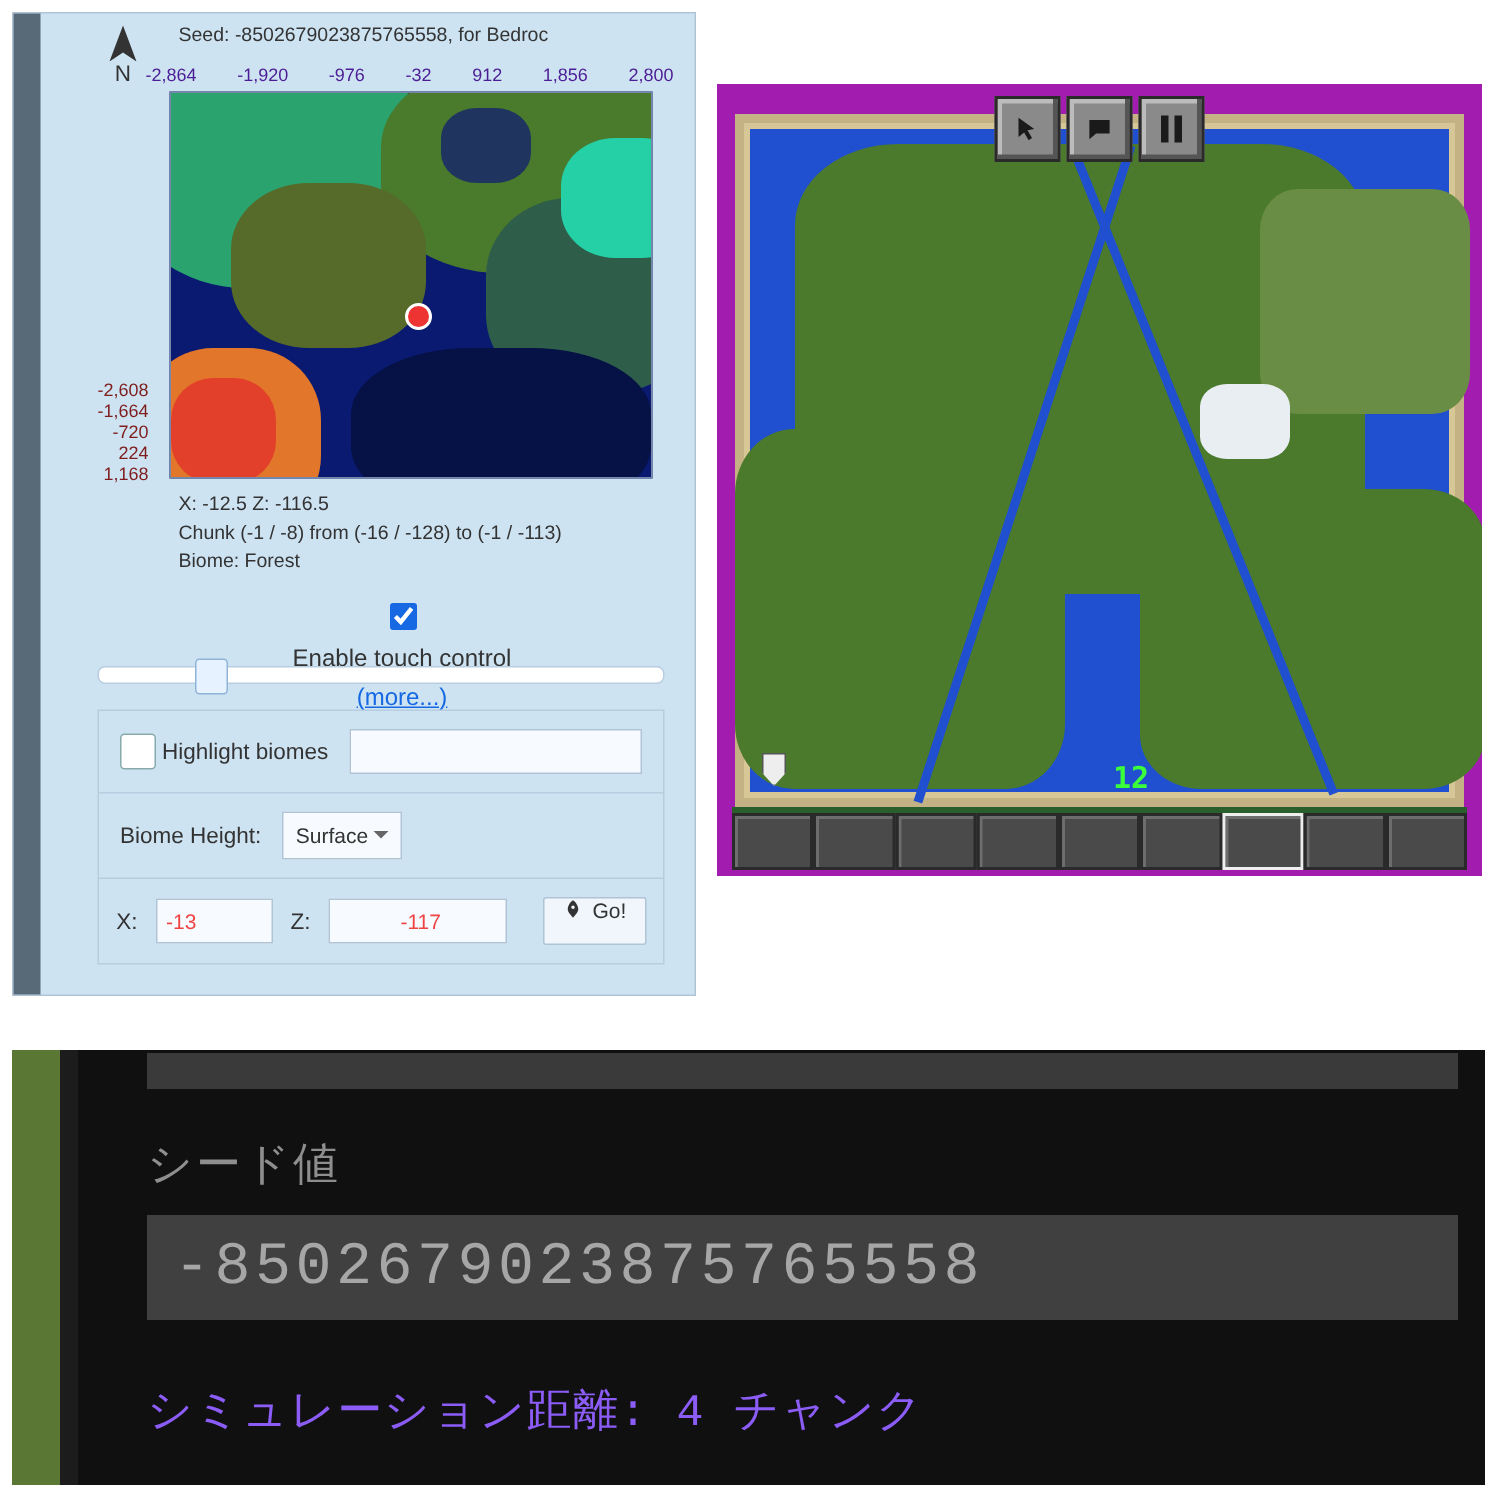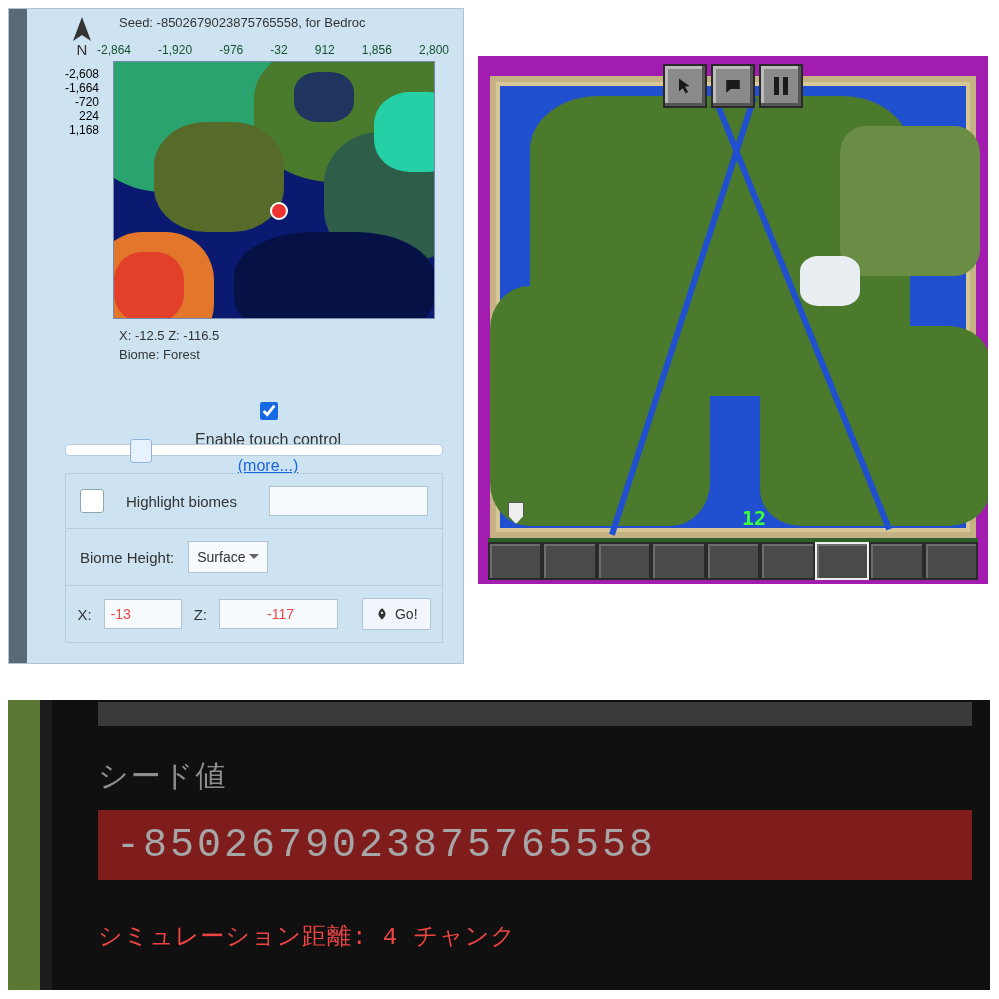--- a/index.html
+++ b/index.html
@@ -37,30 +37,30 @@
     text-align:center;
     font-size:15px; color:#333;
   }
   .compass svg { display:block; margin:0 auto 0; }
   .x-ticks {
     position:absolute;
     left:88px; top:34px;
     width:352px;
     display:flex;
     justify-content:space-between;
-    font-size:12px; color:#14532d;
+    font-size:12px; color:#4c1d95;
   }
   .y-ticks {
     position:absolute;
     left:40px; top:58px;
     height:256px;
     display:flex;
     flex-direction:column;
-    justify-content:flex-start;
-    font-size:12px; color:#000000; text-align:right;
+    justify-content:flex-end;
+    font-size:12px; color:#7f1d1d; text-align:right;
     width:50px;
   }
   .y-ticks span { display:block; text-align:right; }
   .map-viewport {
     position:absolute;
     left:104px; top:52px;
     width:320px; height:256px;
     background:#0a1a70;
     border:1px solid #78a;
     overflow:hidden;
@@ -101,21 +101,21 @@
     border:1px solid #8fb4d8; border-radius:3px;
   }
   .form-block {
     position:absolute;
     left:56px; right:20px; top:464px;
     border:1px solid #b8cde0;
   }
   .form-row {
     border-bottom:1px solid #b8cde0;
     padding:12px 14px;
-    display:flex; align-items:center; gap:22px;
+    display:flex; align-items:center; gap:4px;
     font-size:15px; color:#333;
   }
   .form-row:last-child { border-bottom:none; }
   .bigchk {
     width:22px; height:22px; border:1px solid #8aa; border-radius:3px;
     background:#fff; display:inline-block;
   }
   .txt-in {
     height:28px; border:1px solid #b0c4d6; background:#f7fbff;
     padding:0 6px; font-size:14px; color:#ef4444;
@@ -125,21 +125,21 @@
     padding:0 22px 0 8px; font-size:14px; color:#333;
     position:relative; display:inline-flex; align-items:center;
   }
   .select::after {
     content:""; position:absolute; right:8px; top:12px;
     border:5px solid transparent; border-top-color:#666;
   }
   .go-btn {
     height:30px; padding:0 12px; border:1px solid #b0c4d6;
     background:#f0f6fc; border-radius:2px; font-size:14px;
-    display:inline-flex; align-items:center; gap:6px;
+    display:inline-flex; align-items:flex-start; gap:6px;
   }
 
   .panel-right {
     position:absolute;
     left:478px; top:56px;
     width:510px; height:528px;
     background:#a21caf;
     overflow:hidden;
   }
   .parchment {
@@ -197,29 +197,29 @@
   .pb-field-top {
     position:absolute; left:30px; top:-8px; right:8px; height:24px;
     background:#3a3a3a;
   }
   .pb-label {
     position:absolute; left:30px; top:46px;
     font-size:30px; letter-spacing:2px;
   }
   .pb-field {
     position:absolute; left:30px; top:100px; right:8px; height:70px;
-    background:#7f1d1d;
+    background:#404040;
     display:flex; align-items:center;
     padding-left:18px;
     color:#a6a6a6; font-size:40px; letter-spacing:3px;
     font-family:"Courier New",monospace;
   }
   .pb-sim {
     position:absolute; left:30px; top:210px;
-    font-size:24px; color:#ef4444; letter-spacing:1px;
+    font-size:30px; color:#8b5cf6; letter-spacing:1px;
   }
 </style>
 </head>
 <body>
 
 <div class="panel-left">
   <div class="dark-strip"></div>
 
   <div class="compass">
     <svg width="22" height="24" viewBox="0 0 22 24">
@@ -255,20 +255,21 @@
     <div class="blob" style="left:260px;top:30px;width:90px;height:80px;background:#26d0a6"></div>
     <div class="blob" style="left:-20px;top:170px;width:120px;height:120px;background:#e2762a"></div>
     <div class="blob" style="left:0px;top:190px;width:70px;height:70px;background:#e2402a"></div>
     <div class="blob" style="left:120px;top:170px;width:200px;height:110px;background:#061146"></div>
     <div class="blob" style="left:180px;top:10px;width:60px;height:50px;background:#1f355f"></div>
     <div class="marker" style="left:156px;top:140px;"></div>
   </div>
 
   <div class="info-text">
     <div>X: -12.5   Z: -116.5</div>
+    <div>Chunk (-1 / -8) from (-16 / -128) to (-1 / -113)</div>
     <div>Biome: Forest</div>
   </div>
 
   <div class="touch-row">
     <input type="checkbox" class="chk" checked="" style="">
     <span>Enable touch control</span>
     <a class="more-link">(more...)</a>
   </div>
 
   <div class="slider-wrap">

